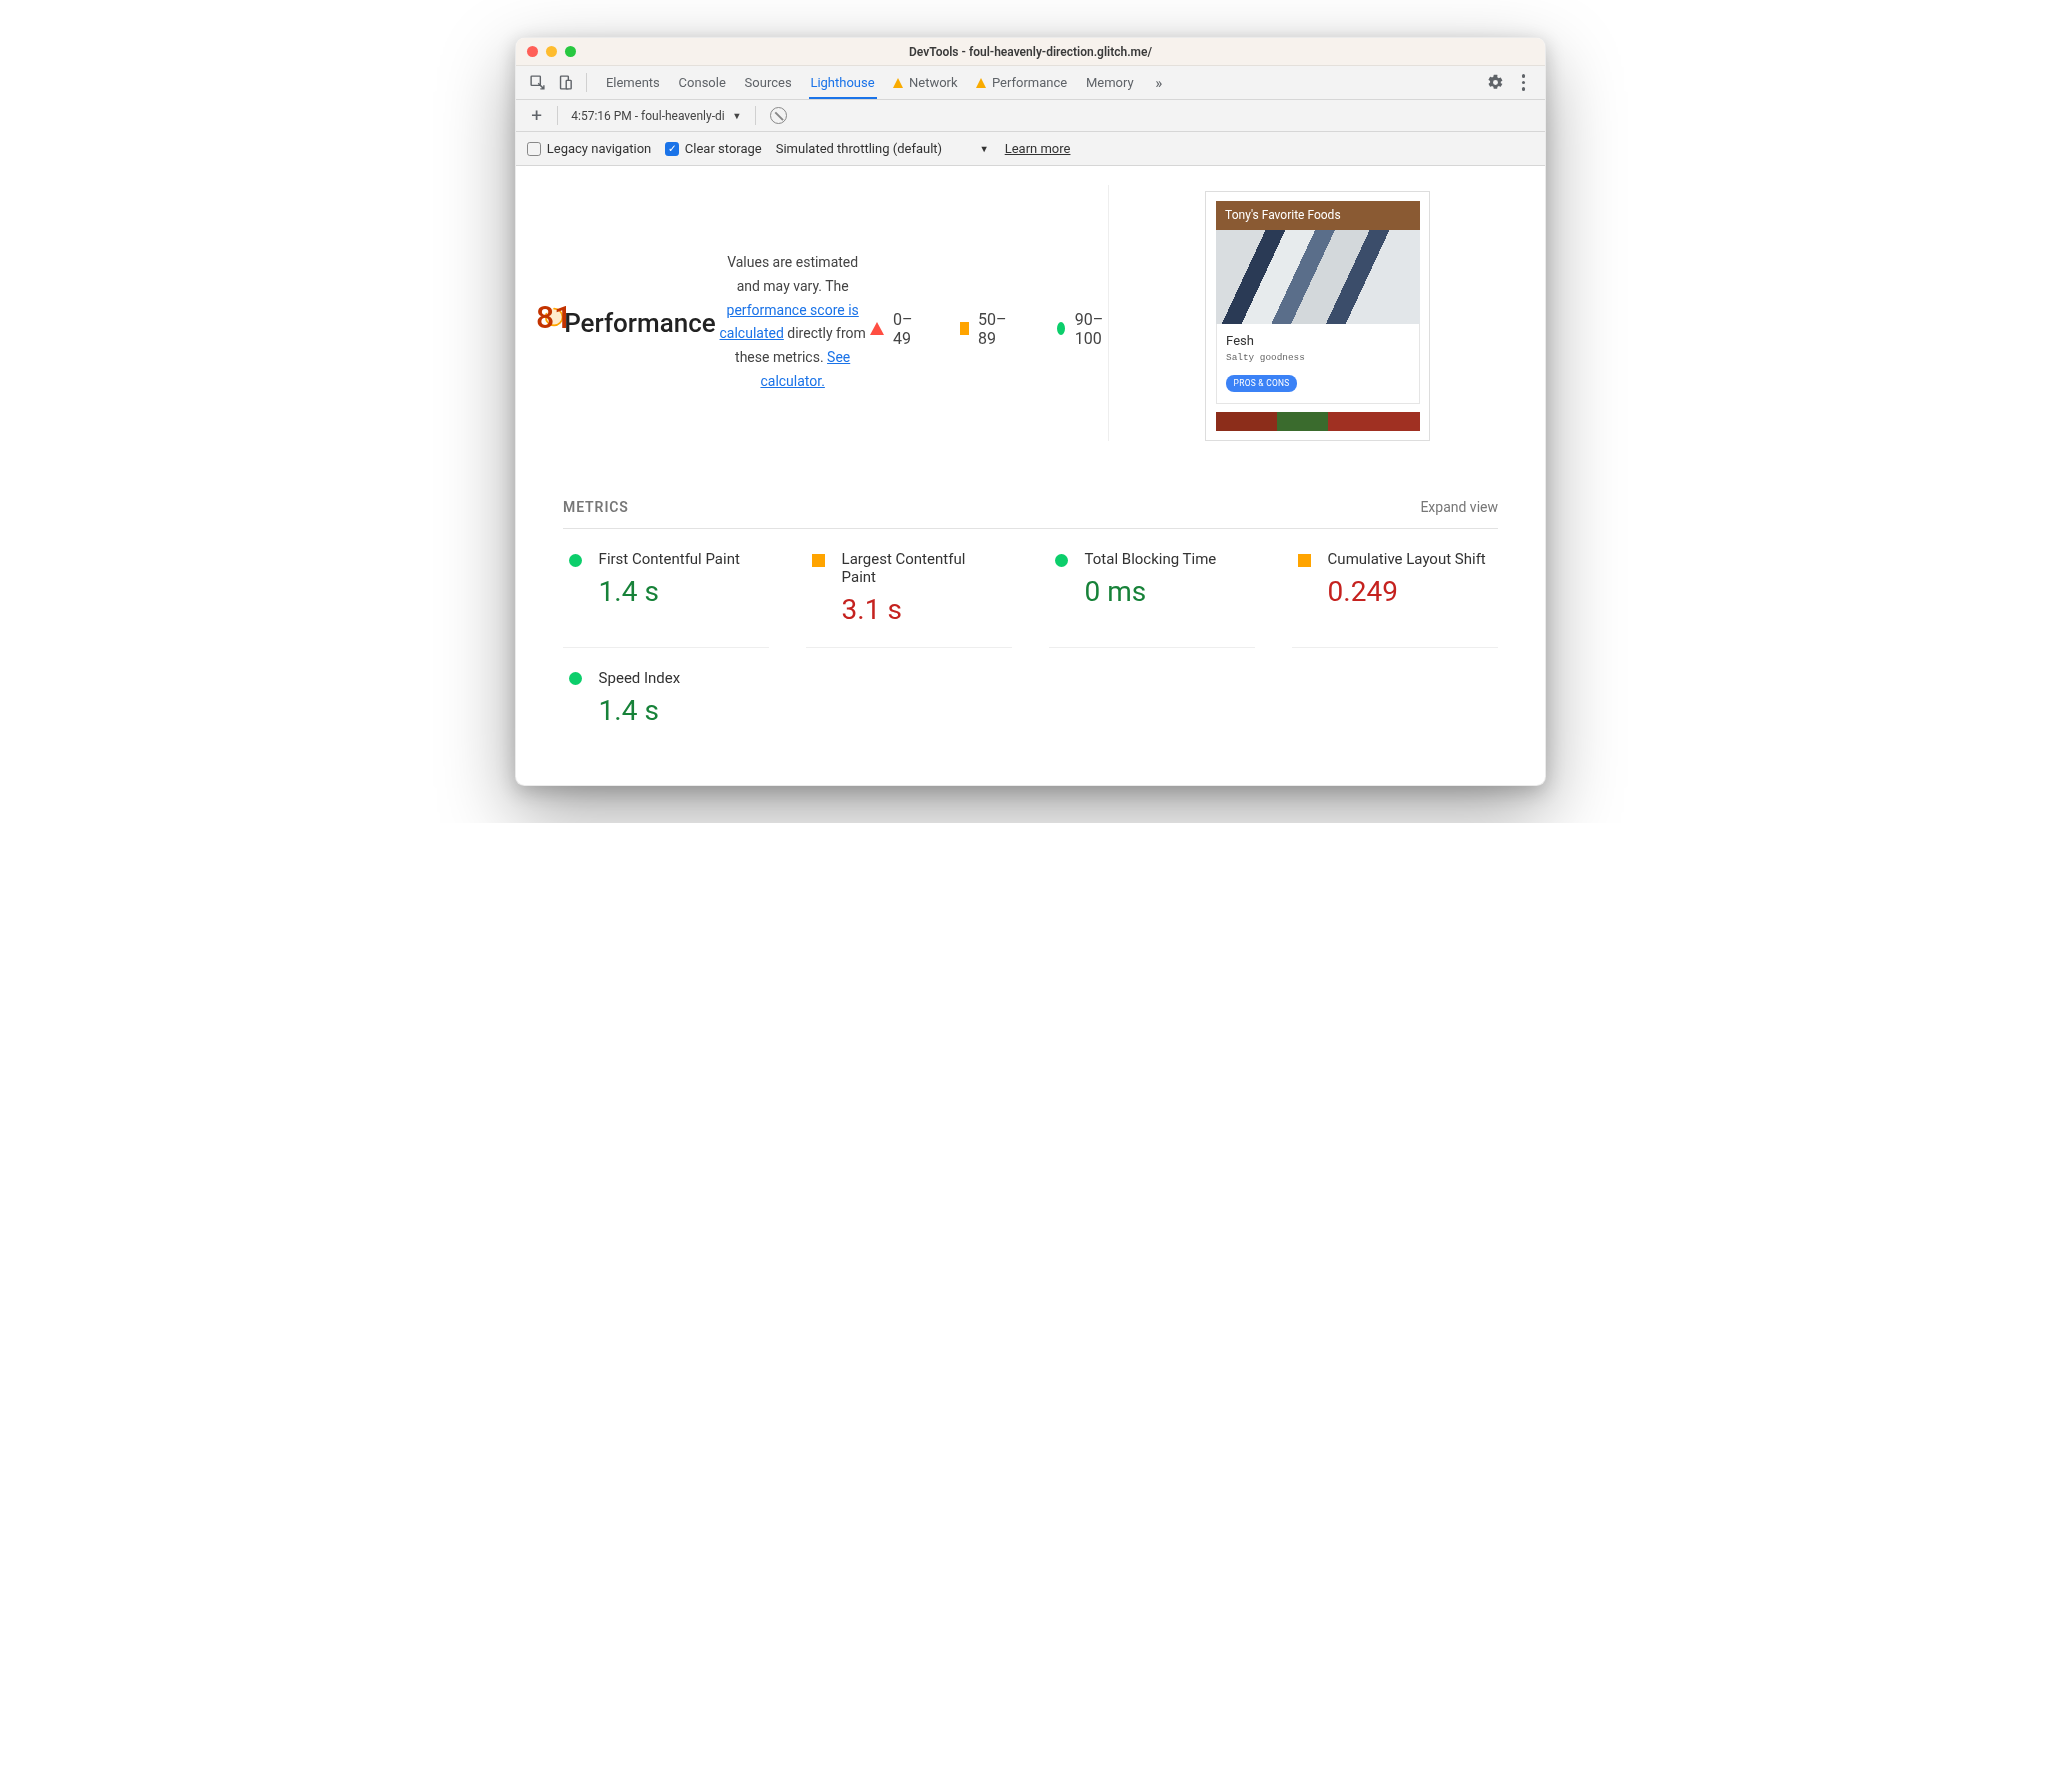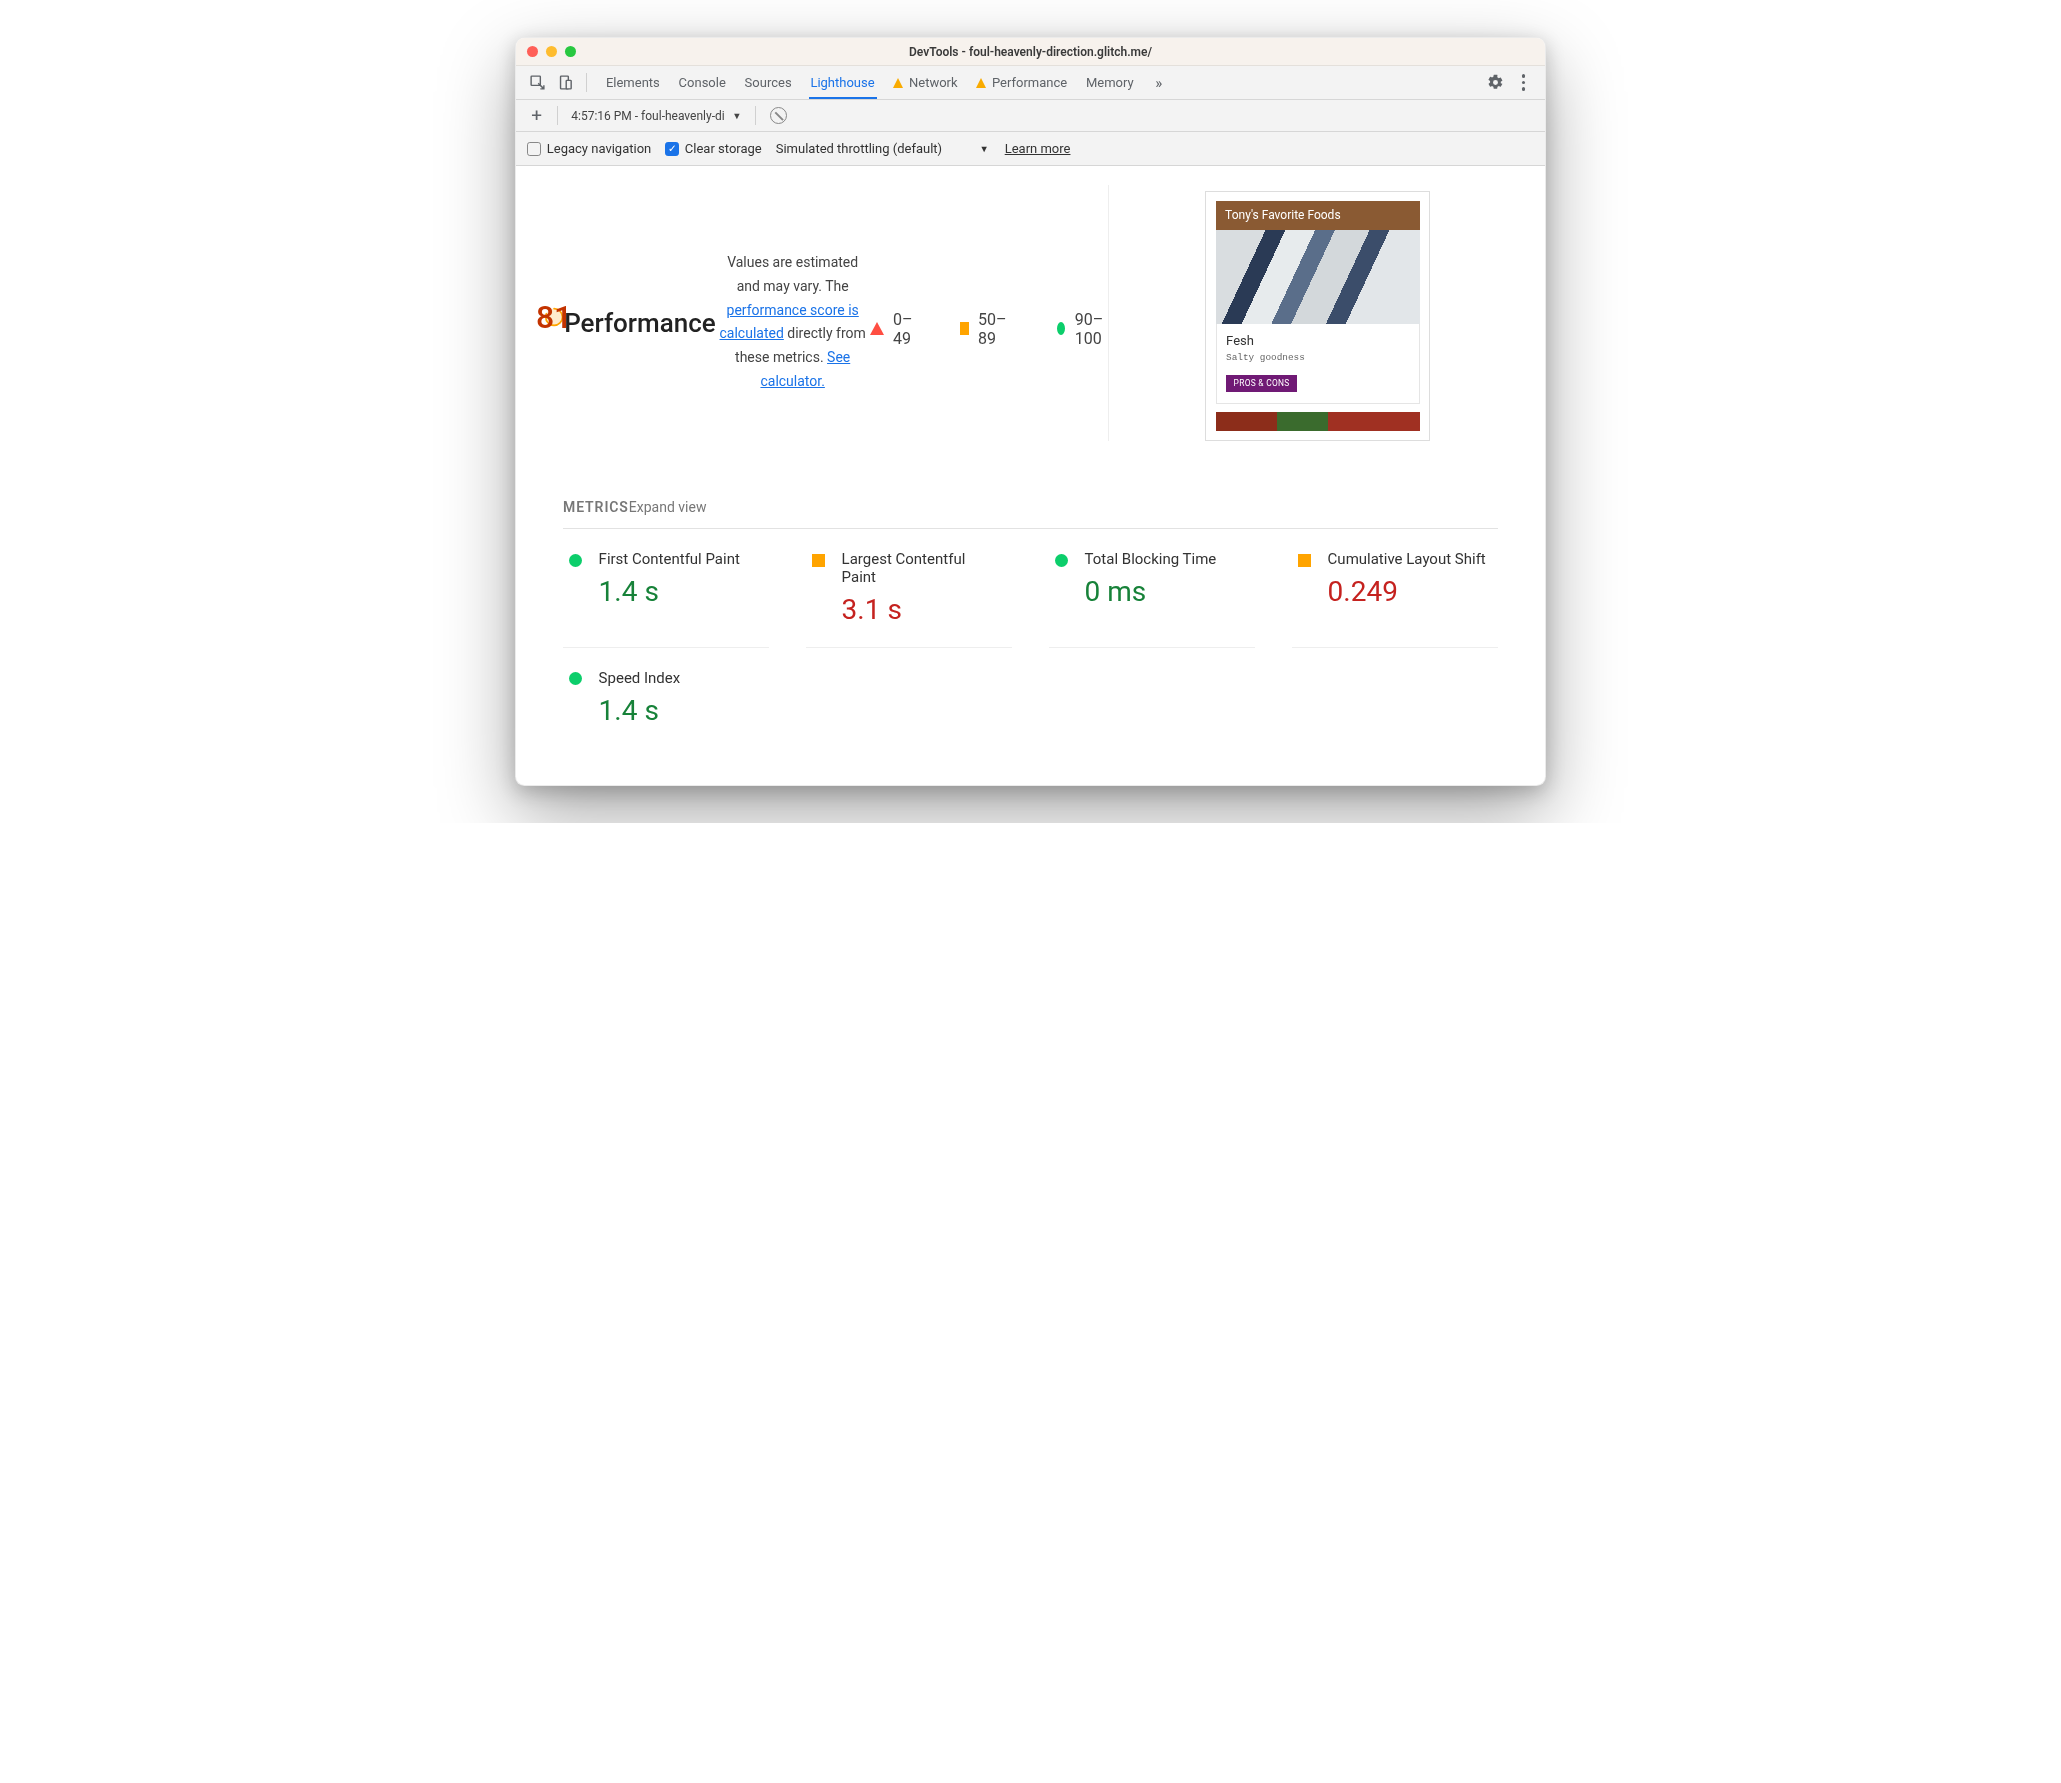--- a/index.html
+++ b/index.html
@@ -260,39 +260,40 @@
   }
   .pf-body {
     border: 0.9px solid #e5e5e5;
     border-top: none;
     padding: 9.4px 9.4px 11.2px 9.4px;
   }
   .pf-title { font-size: 13px; color: #333; margin-bottom: 3.7px; }
   .pf-sub { font-size: 9.4px; color: #666; margin-bottom: 9.4px; font-family: Liberation Mono, monospace; }
   .pf-btn {
     display: inline-block;
-    background: #701a75;
+    background: #3b82f6;
     color: #fff;
     font-size: 8.4px;
     padding: 3.7px 7.5px;
-    border-radius: 0;
+    border-radius: 8px;
     letter-spacing: 0.3px;
   }
   .pf-strip {
     height: 19px;
     margin-top: 7.5px;
     background: linear-gradient(90deg, #8c2d1a 0 30%, #3a6b2d 30% 55%, #a03022 55% 100%);
   }
   
   .metrics-wrap {
     padding: 0 47px 37px 47px;
   }
   .metrics-head {
     display: flex;
     align-items: center;
+    justify-content: space-between;
     border-bottom: 0.9px solid #e2e2e2;
     padding: 30px 0 13px 0;
   }
   .metrics-head h3 {
     font-size: 14px;
     letter-spacing: 0.9px;
     color: #777;
     font-weight: 600;
   }
   .expand-link { font-size: 14px; color: #777; cursor: pointer; }

